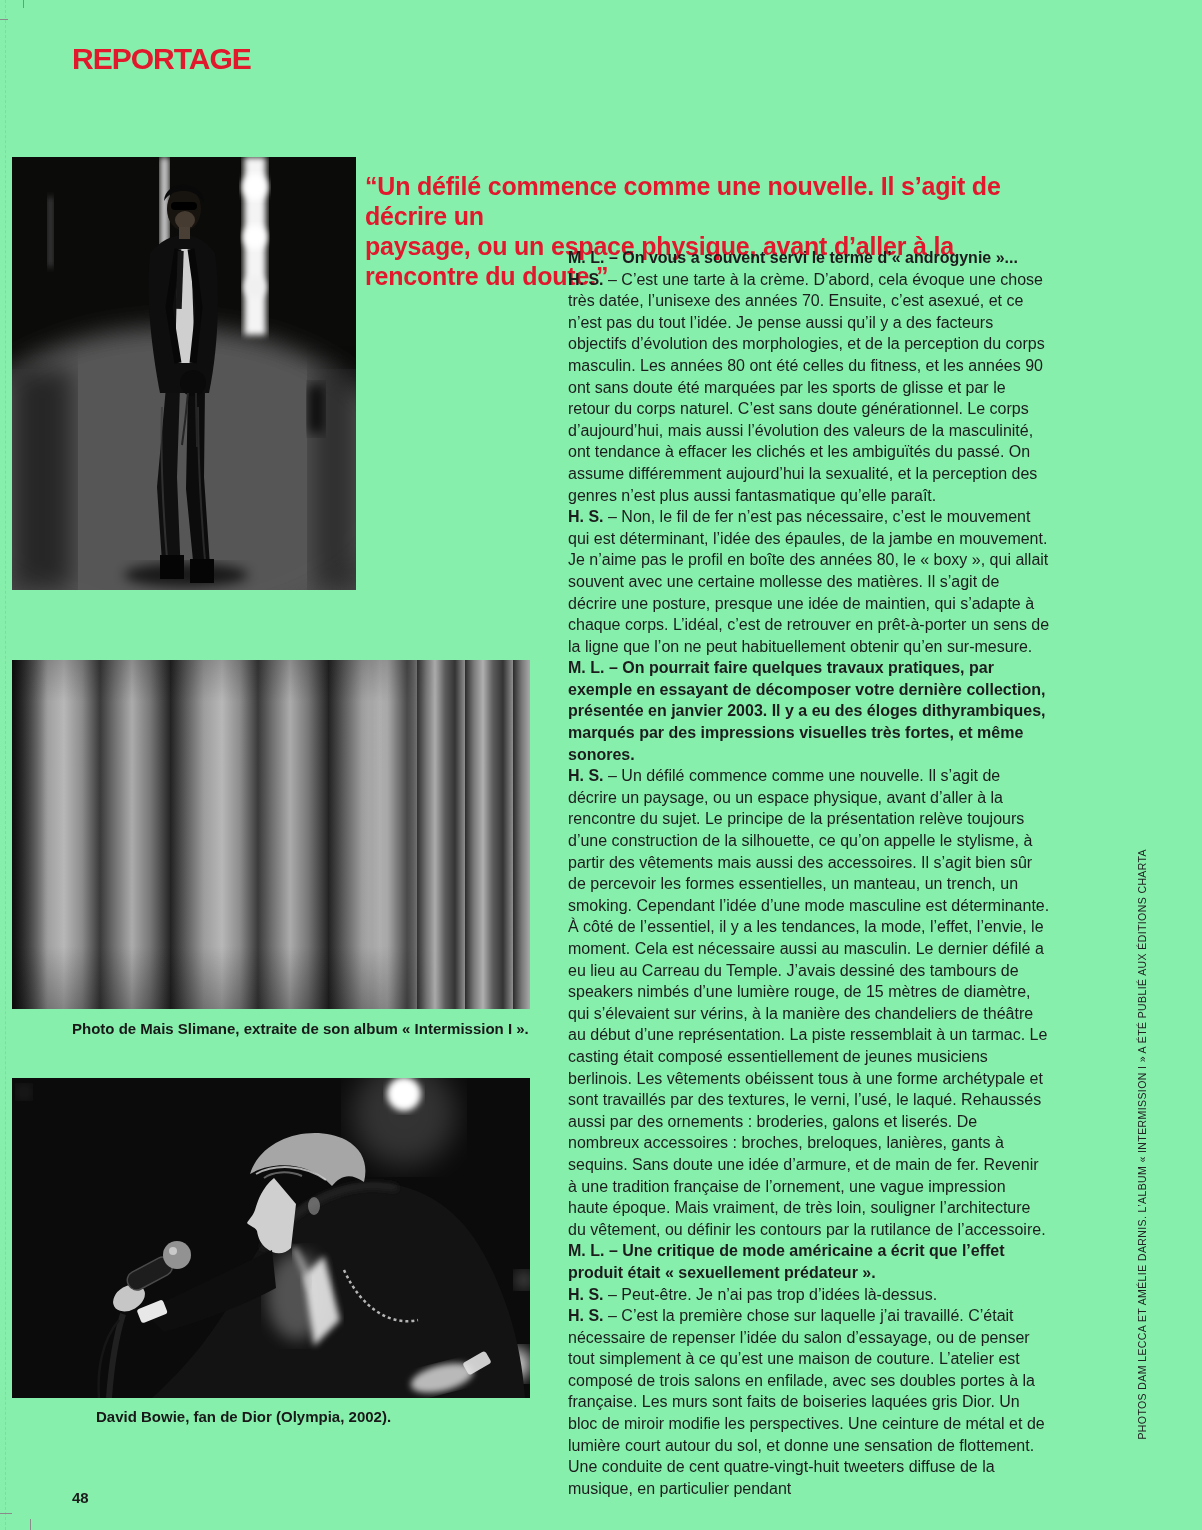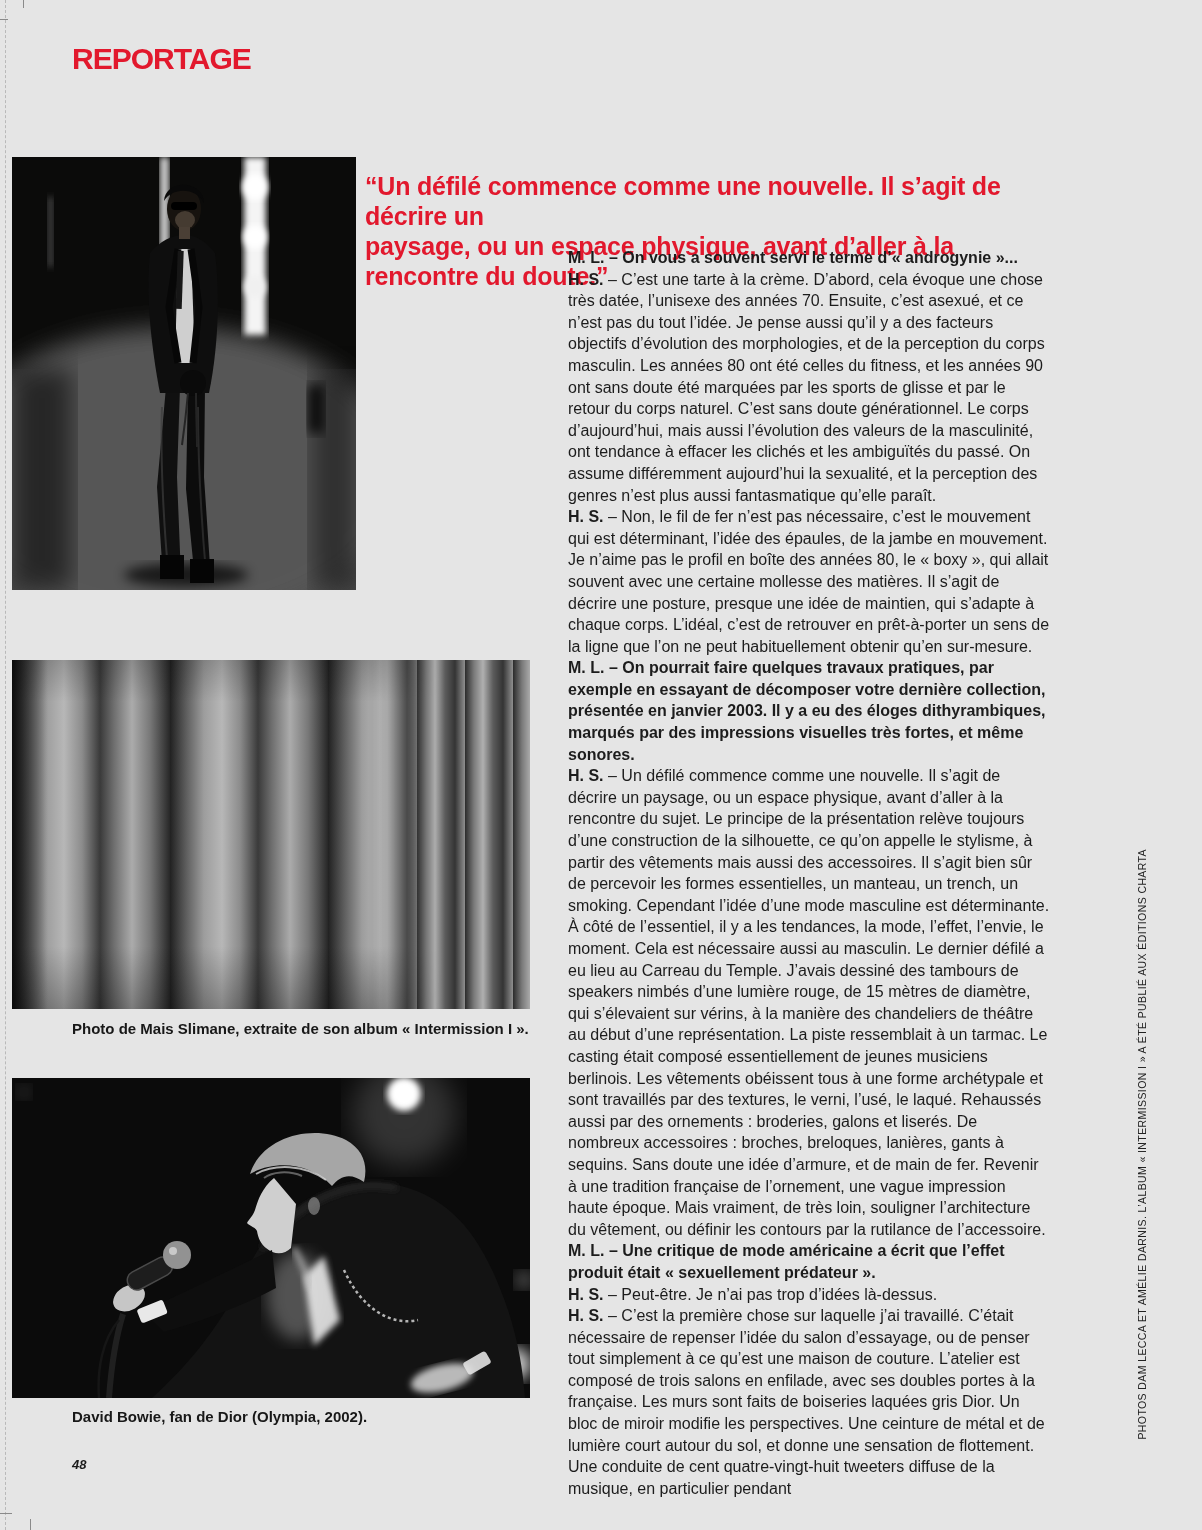--- a/index.html
+++ b/index.html
@@ -1,17 +1,17 @@
 <!DOCTYPE html>
 <html style="--accent: #e2182d;"><head>
 <meta charset="utf-8">
 <style>
   html,body{margin:0;padding:0;background:#ffffff;}
   #page{
-    position:relative;width:1202px;height:1530px;background:#e5e5e5;overflow:hidden;
+    position:relative;width:1202px;height:1530px;background:#86efac;overflow:hidden;
     font-family:"Liberation Sans",sans-serif;color:#1b1b1b;
   }
   
   .crop-dash{position:absolute;left:5px;top:0;bottom:0;border-left:1px dashed #b9b9b9;}
   .tick{position:absolute;background:#8a8a8a;}
   .tick-tv{left:23px;top:0;width:1px;height:8px;}
   .tick-th{left:0;top:19px;width:8px;height:1px;}
   .tick-bh{left:0;top:1513px;width:12px;height:1px;}
   .tick-bv{left:30px;top:1519px;width:1px;height:11px;}
 
@@ -48,41 +48,41 @@
     -webkit-mask-image:linear-gradient(90deg,transparent,#000 45%);
             mask-image:linear-gradient(90deg,transparent,#000 45%);
   }
 
   .caption{
     position:absolute;left:72px;
     font-size:15px;font-weight:700;line-height:19px;color:#181818;white-space:pre-line;
   }
   .caption-runway{top:596px;}
   .caption-curtain{top:1019px;}
-  .caption-bowie{top:1407px;}
+  .caption-bowie{top:1407px;margin-left:24px;}
 
   .article{
     position:absolute;left:568px;top:247px;width:482px;
     font-size:16px;line-height:21.6px;color:#1c1c1c;
   }
   .article p{margin:0;}
   .article p.q{font-weight:700;}
   .article .speaker{font-weight:700;text-align:right;}
 
   .credit-wrap{
     position:absolute;left:1130px;top:858px;width:24px;height:572px;
     display:flex;align-items:center;justify-content:center;
   }
   .credit{
     writing-mode:vertical-rl;transform:rotate(180deg);
     white-space:nowrap;font-size:10.5px;letter-spacing:0.4px;color:#222;
   }
   .page-number{
-    position:absolute;left:72px;top:1457px;
-    font-size:13px;font-weight:700;color:#1b1b1b;font-style:italic;
+    position:absolute;left:72px;top:1489px;
+    font-size:15px;font-weight:700;color:#1b1b1b;
   }
 </style>
 </head>
 <body>
 
 <div id="page">
 
   <div class="crop-dash"></div>
   <div class="tick tick-tv"></div>
   <div class="tick tick-th"></div>

